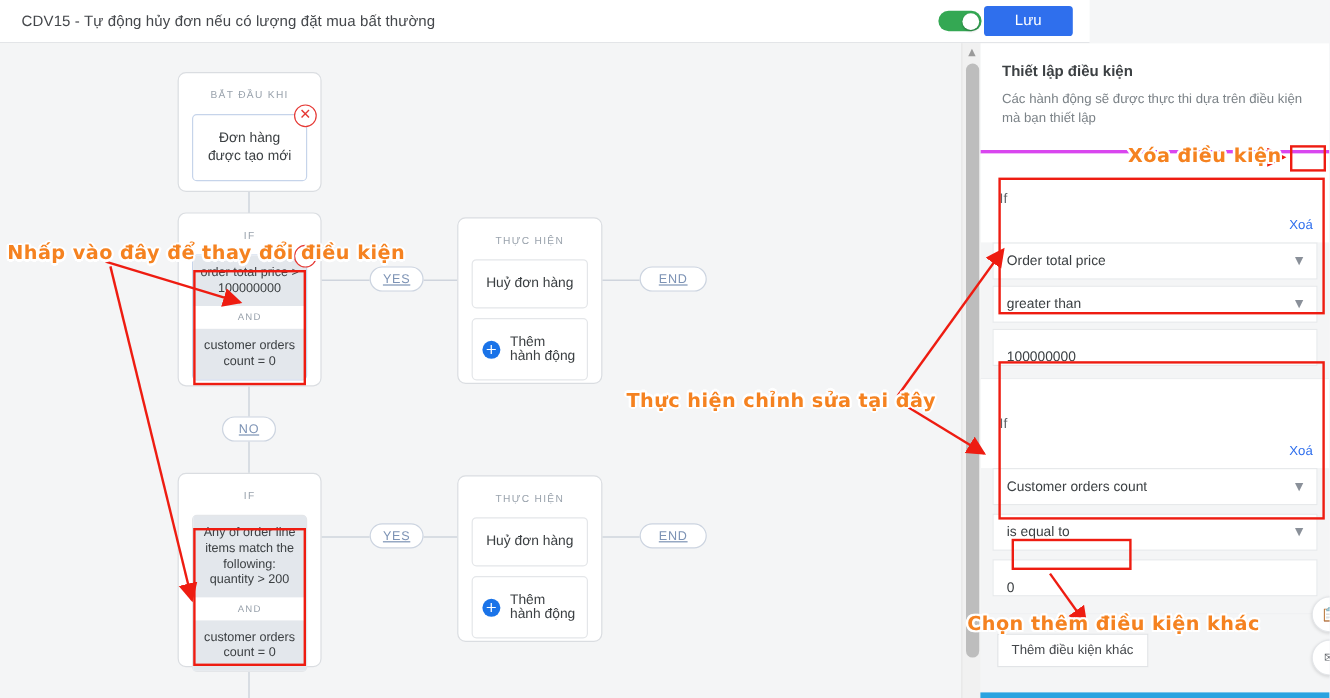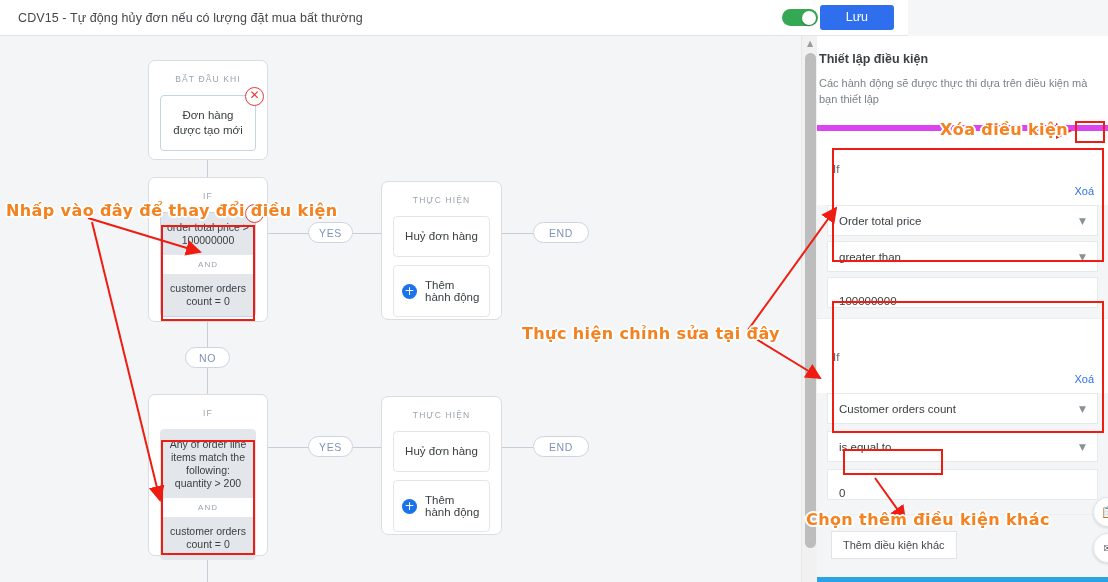--- a/index.html
+++ b/index.html
@@ -78,21 +78,21 @@
     color:#9aa3ad;padding:5px 0;
   }
 
   
   .redbox{position:absolute;border:2.5px solid #ee1c11;box-sizing:border-box;pointer-events:none;z-index:40;}
 
   
   .pill{
     position:absolute;border:1px solid #ccd4e0;border-radius:11px;background:#fff;
     color:#7d93b5;font-size:10.5px;letter-spacing:.6px;text-align:center;
-    height:21px;line-height:20px;box-sizing:border-box;
+    height:21px;line-height:20px;box-sizing:border-box;text-decoration:underline;
   }
 
   
   .ln{position:absolute;background:#c6cdd6;}
   .ln.v{width:1px;}
   .ln.h{height:1px;}
 
   
   .act-row{display:flex;align-items:center;justify-content:center;gap:8px;padding:13px 8px;}
   .plus-ic{
@@ -113,21 +113,21 @@
   }
   .sb-thumb{
     position:absolute;left:2.5px;top:17px;width:11px;height:495px;border-radius:6px;background:#bdbdbd;
   }
 
   
   .panel{
     position:absolute;left:817px;top:36px;width:291px;height:546px;
     background:#f4f5f6;overflow:hidden;
   }
-  .panel-head{background:#fff;padding:16px 18px 18px 2px;border-bottom:6px solid #d946ef;}
+  .panel-head{background:#fff;padding:16px 18px 18px 18px;border-bottom:3px solid #d946ef;}
   .panel-title{font-size:12.5px;font-weight:bold;color:#3c4043;}
   .panel-sub{font-size:11px;color:#7b8287;line-height:16px;margin-top:9px;}
   .cond-group{background:#fff;border-bottom:1px solid #eceef0;position:relative;}
   .cond-bar{display:flex;align-items:center;padding:10px 14px 8px 16px;}
   .cond-if{font-size:11.5px;color:#5f6368;}
   .cond-del{margin-left:auto;font-size:11px;color:#2f6fed;cursor:pointer;margin-top:44px;}
   .fields{padding:0 10px 10px 10px;background:#f4f5f6;}
   .field{
     background:#fff;border:1px solid #e7e9eb;box-sizing:border-box;
     height:31px;display:flex;align-items:center;padding:0 11px;margin-bottom:5px;

